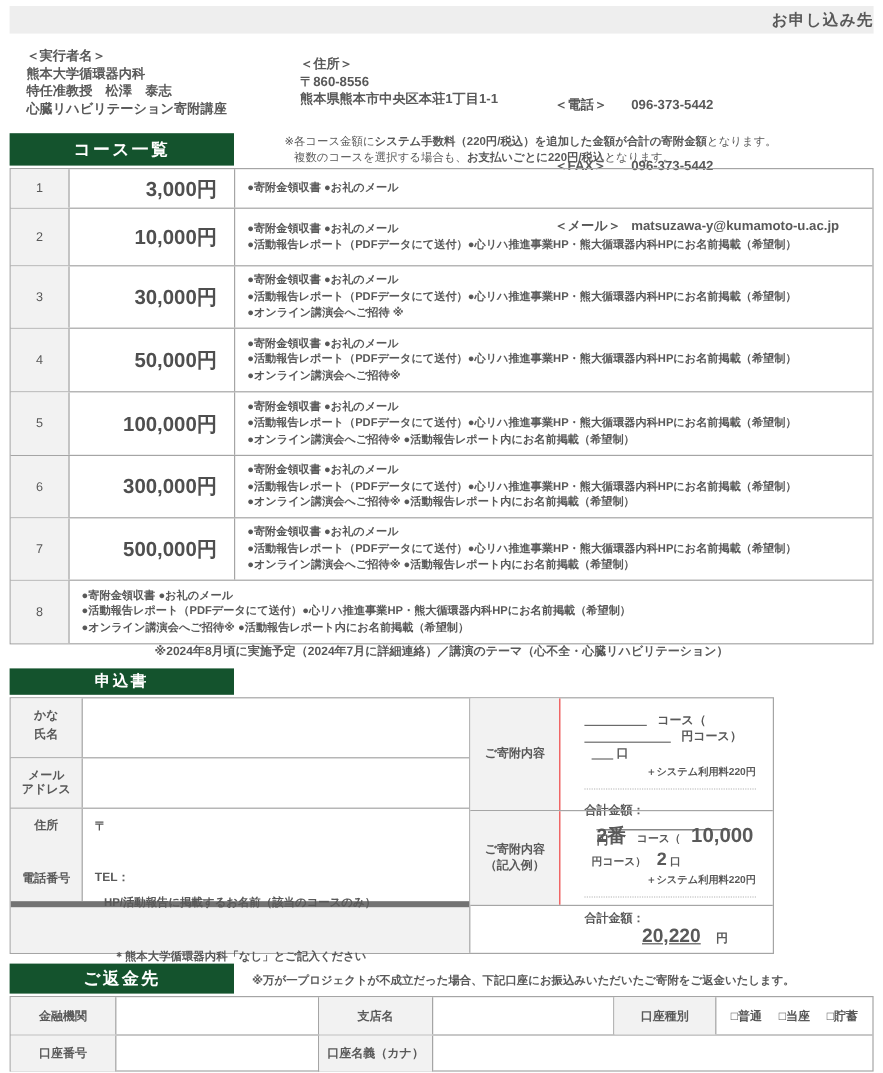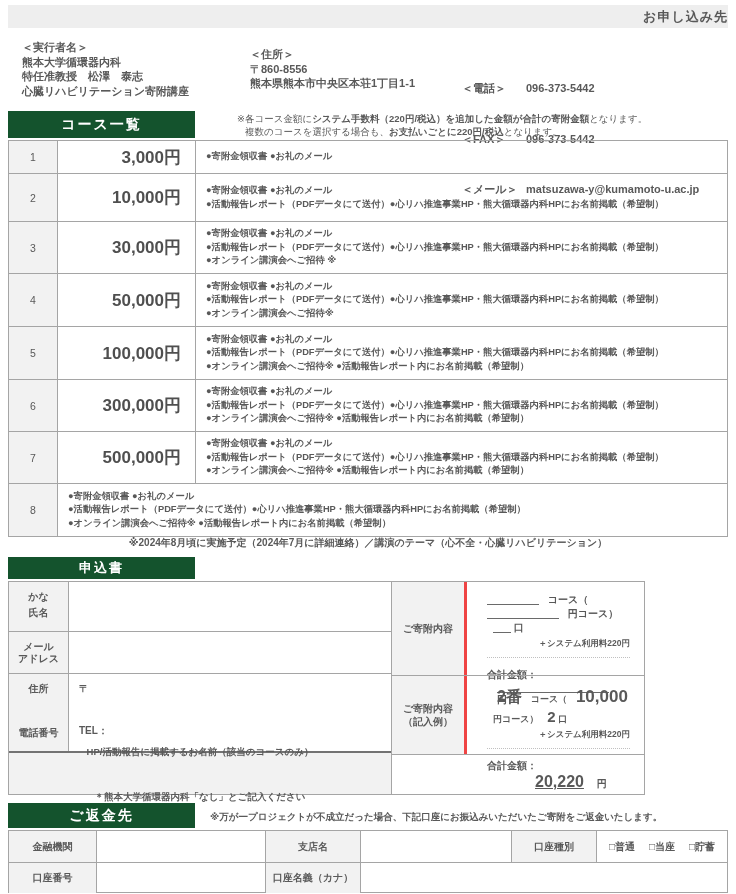--- a/index.html
+++ b/index.html
@@ -68,23 +68,23 @@
   .ra { height:50px; } .rb { height:42px; } .rc { height:79px; } .rd { height:43px; }
   .flbl {
     width:60px; background:#f2f2f2; border-right:1px solid #a5a5a5;
     display:flex; flex-direction:column; align-items:center; justify-content:center;
     font-size:10px; line-height:12px; text-align:center;
   }
   .flbl.split { justify-content:space-between; padding:9px 0 12px; }
   .fcontent { flex:1; position:relative; font-size:10px; }
   .fcontent .postal { position:absolute; top:8px; left:10px; }
   .fcontent .telpfx { position:absolute; bottom:13px; left:10px;margin-top:46px; }
-  .hp-row { height:43px; background:#f2f2f2; display:flex; flex-direction:column; align-items:center; justify-content:center; font-size:9.5px; line-height:13px; border-top:2px solid #737373;gap:32px; }
+  .hp-row { height:43px; background:#f2f2f2; display:flex; flex-direction:column; align-items:center; justify-content:center; font-size:9.5px; line-height:13px; border-top:5px solid #737373;gap:32px; }
   .rlbl {
-    width:75px; background:#f2f2f2; border-right:3px solid #ef4444;
+    width:75px; background:#f2f2f2; border-right:1px solid #ef4444;
     display:flex; flex-direction:column; align-items:center; justify-content:center;
     font-size:10px; line-height:13px;
   }
   .rab { height:93px; } 
   .rcontent { flex:1; padding:11px 14px 0 20px; font-size:10px; }
   .blank { display:inline-block; border-bottom:1.5px solid #6a6a6a; vertical-align:-2px; }
   .w55 { width:52px; } .w75 { width:72px; } .w18 { width:18px; } .w115 { width:112px; }
   .feeline { text-align:right; font-size:8.5px; margin-top:3px; }
   .dotline { border-top:1px dotted #c0c0c0; margin-top:7px; }
   .totline { margin-top:10px; }

